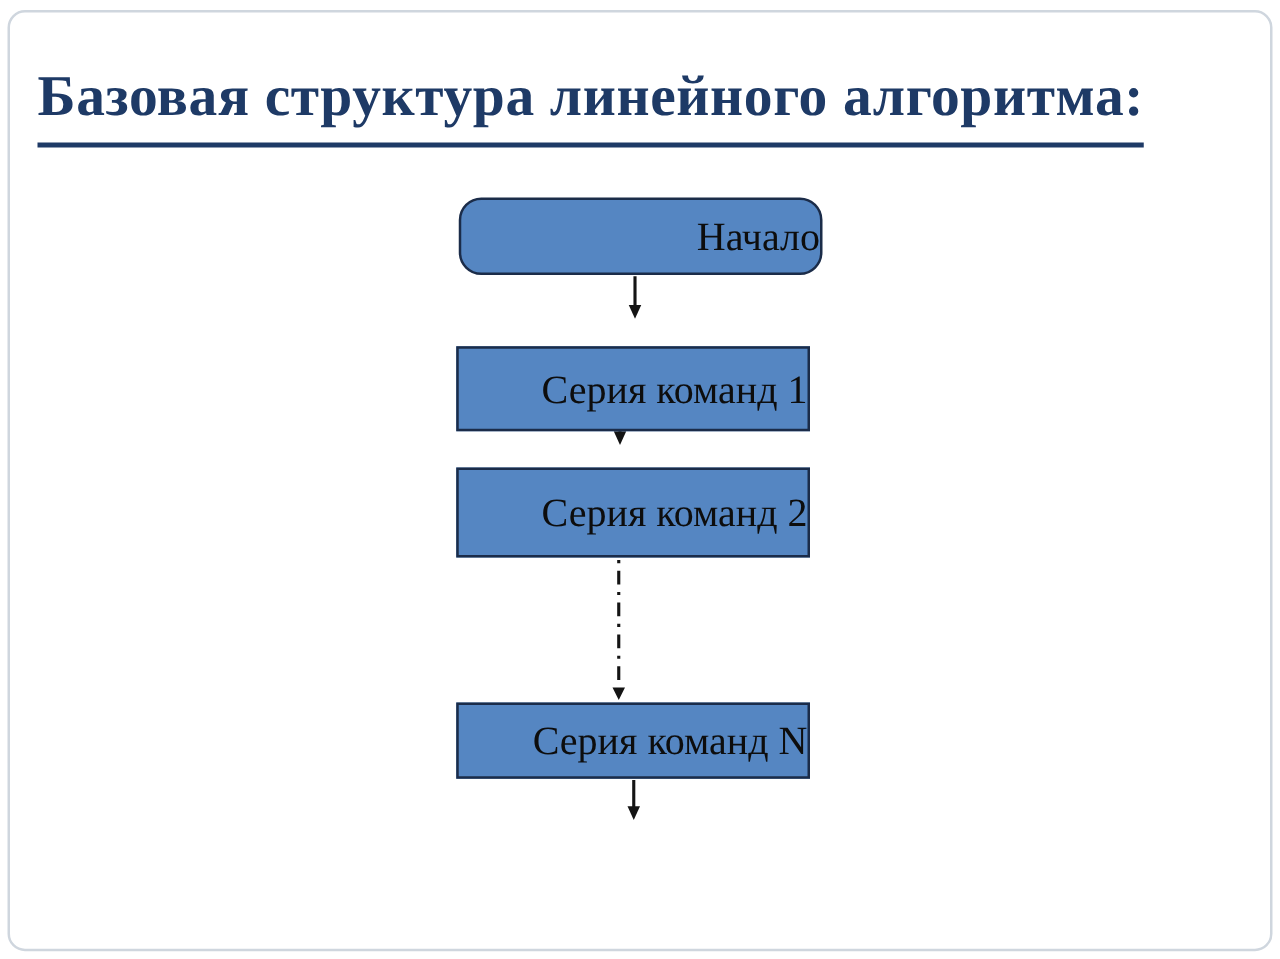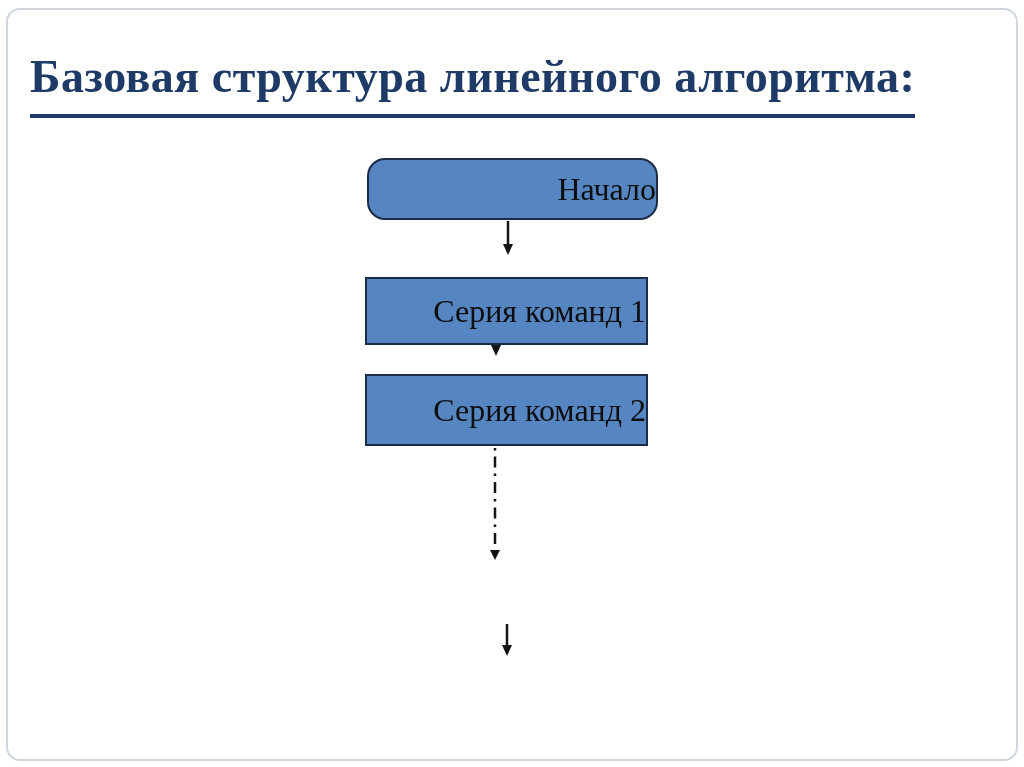--- a/index.html
+++ b/index.html
@@ -110,15 +110,18 @@
   </div>
 
   <div class="node rect node-series1">
     <span>Серия команд 1</span>
   </div>
 
   <div class="node rect node-series2">
     <span>Серия команд 2</span>
   </div>
 
+  <div class="node rect node-seriesN">
+    <span>Серия команд N</span>
+  </div>
 
 
 </div>
 
 </body></html>

